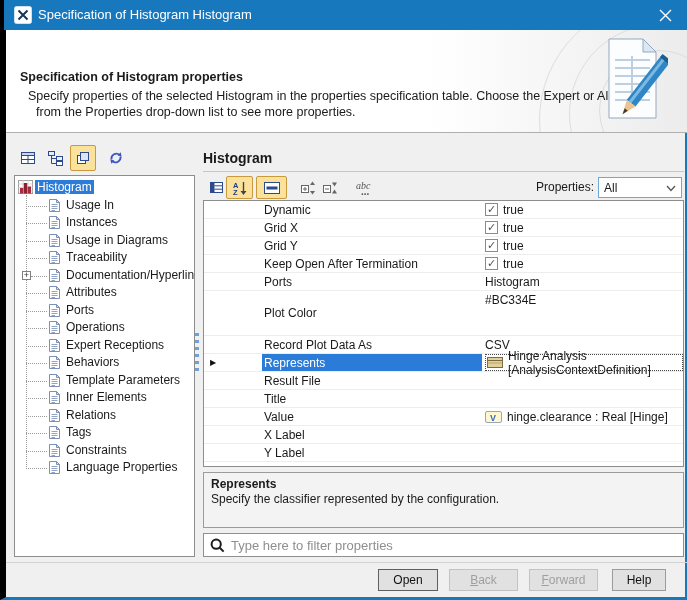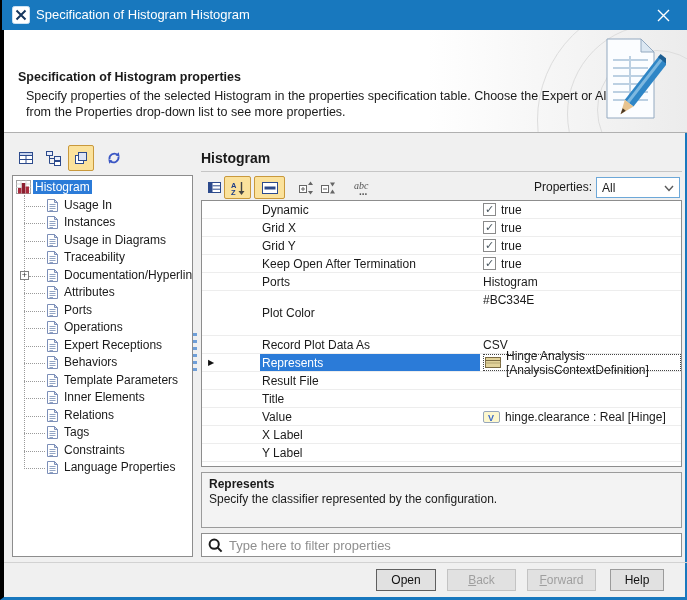--- a/index.html
+++ b/index.html
@@ -1,38 +1,38 @@
 <!DOCTYPE html>
 <html><head>
 <meta charset="utf-8">
 <style>
   * { box-sizing: border-box; margin: 0; padding: 0; }
   html,body { width:687px; height:600px; overflow:hidden;
     font-family:"Liberation Sans", sans-serif; font-size:12px; color:#1a1a1a; }
   .dialog { position:relative; width:687px; height:600px; background:#f0f0f0;
-    border-left:4px solid #000000; border-right:2px solid #1878BE; border-bottom:3px solid #1878BE; }
+    border-left:6px solid #000000; border-right:2px solid #1878BE; border-bottom:3px solid #1878BE; }
 
   
   .titlebar { position:absolute; left:-2px; top:0; width:687px; height:30px; background:#1878BE; }
   .titlebar .appico { position:absolute; left:10px; top:6px; }
   .titlebar .wtitle { position:absolute; left:34px; top:7px; color:#fff; font-size:13px; }
   .closebtn { position:absolute; right:6px; top:0; width:40px; height:30px;
     display:flex; align-items:center; justify-content:center; }
 
   
   .header { position:absolute; left:0; top:30px; width:683px; height:103px; overflow:hidden;
     background:linear-gradient(to right,#ffffff 0%,#ffffff 62%,#ececec 100%);
     border-bottom:1px solid #b0b0b0; }
   .arc { position:absolute; border:1px solid #dddddd; border-radius:50%; }
   .a1 { width:120px; height:120px; right:-30px; top:20px; }
   .a2 { width:180px; height:180px; right:-60px; top:-6px; }
   .a3 { width:240px; height:240px; right:-90px; top:-30px; }
   .htitle { position:absolute; left:14px; top:40px; font-weight:bold; font-size:12.5px; }
   .hdesc1 { position:absolute; left:22px; top:59px; font-size:12.5px; }
-  .hdesc2 { position:absolute; left:22px; top:75px; font-size:12.5px; }
+  .hdesc2 { position:absolute; left:30px; top:75px; font-size:12.5px; }
   .docart { position:absolute; left:596px; top:6px; }
 
   
   .tree-toolbar { position:absolute; left:8px; top:145px; width:180px; height:28px; }
   .tbtn { position:absolute; top:0; height:26px; display:flex; align-items:center; justify-content:center;
     border:1px solid transparent; border-radius:2px; }
   .tbtn.sel { background:#fbe29c; border-color:#c9993c; }
 
   
   .treebox { position:absolute; left:8px; top:175px; width:181px; height:382px;

